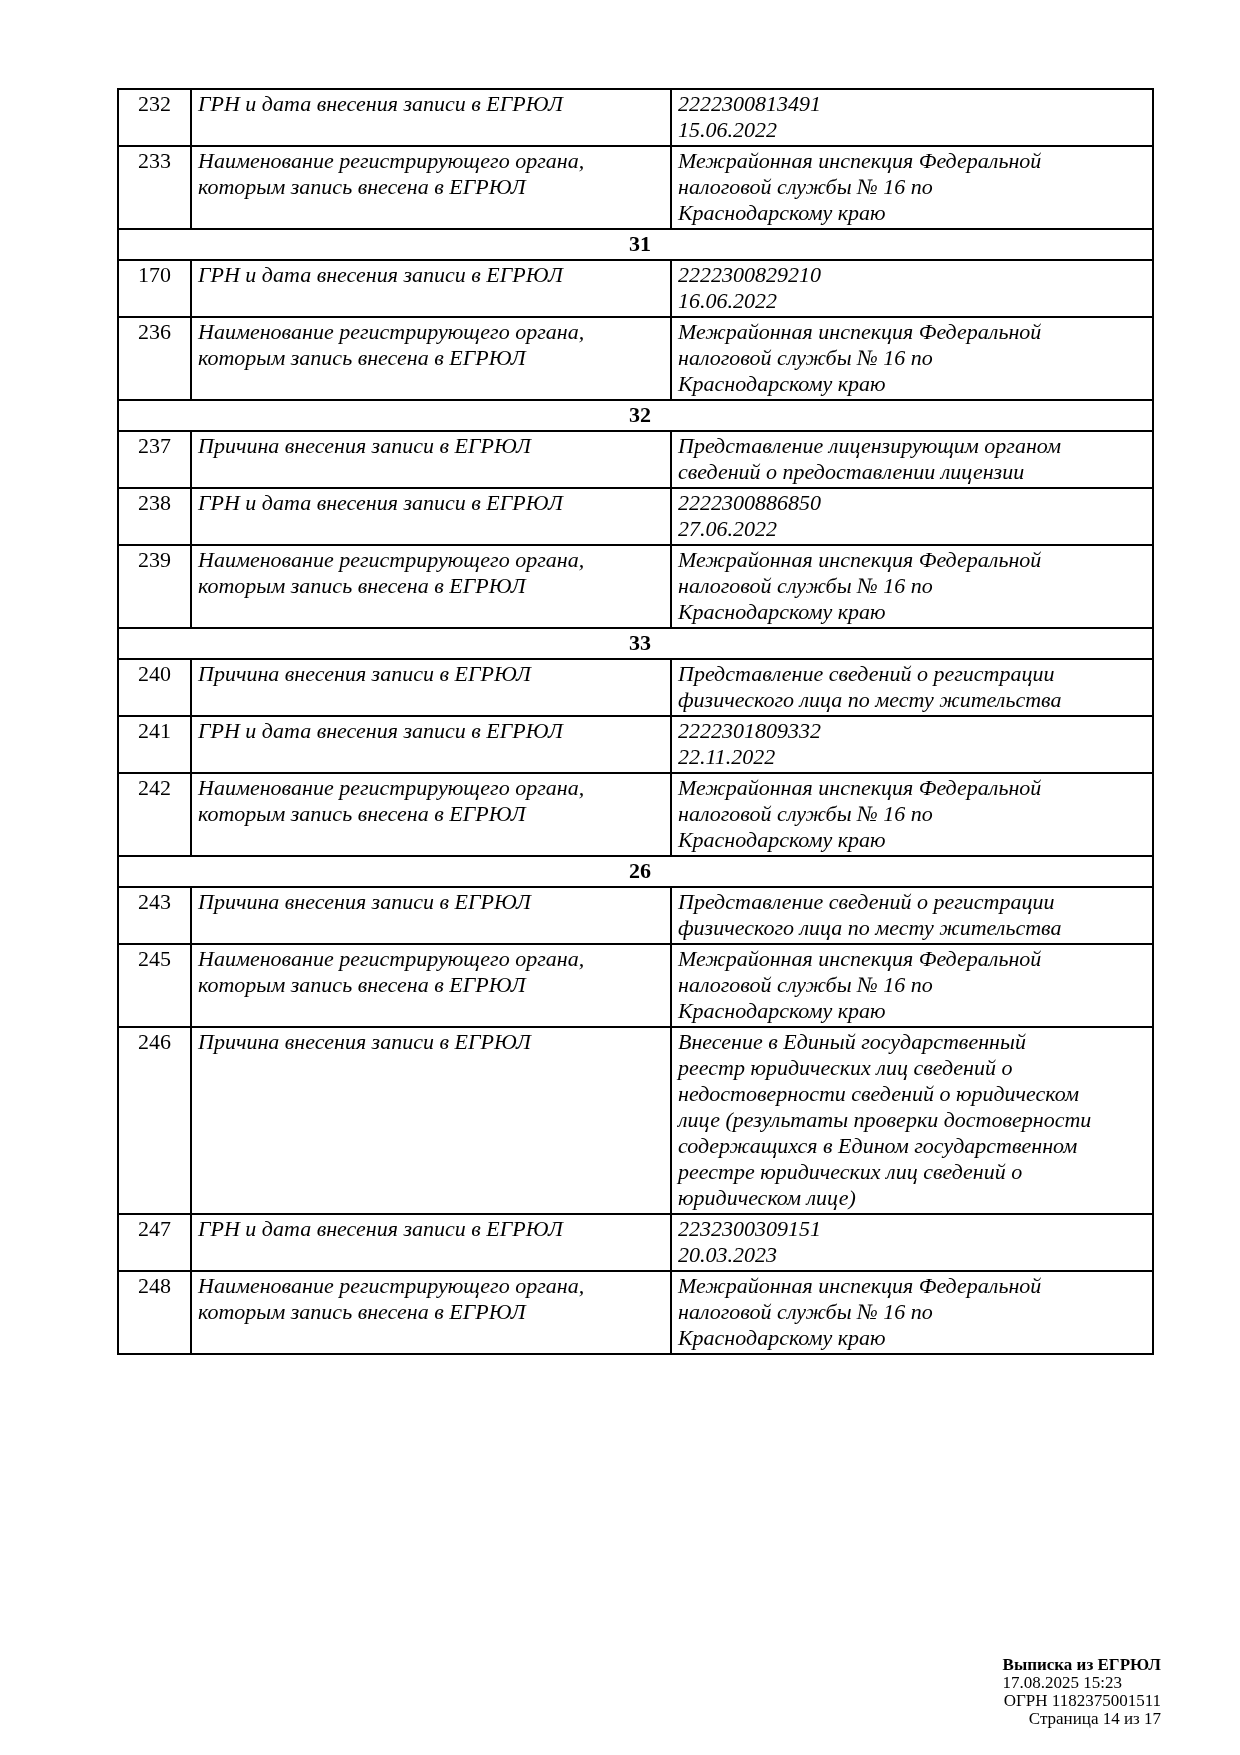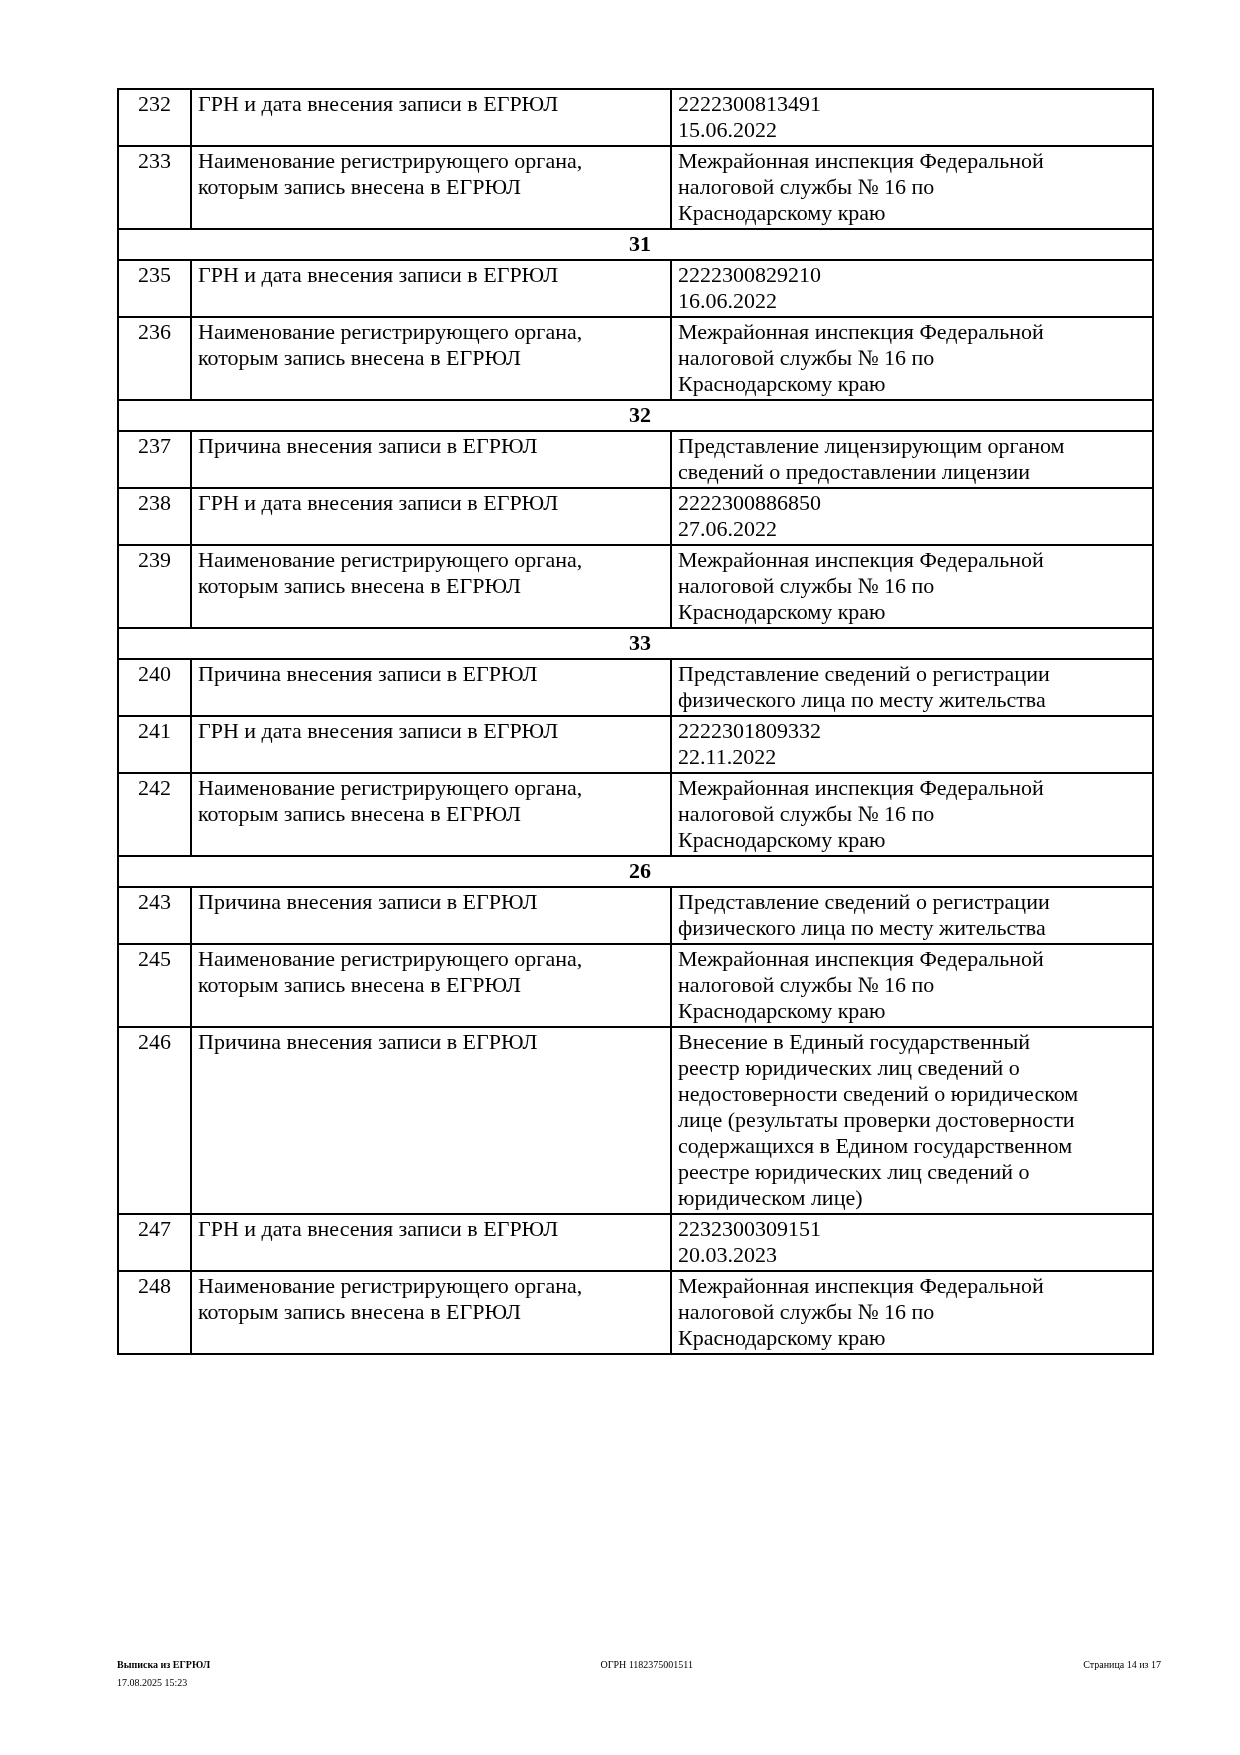--- a/index.html
+++ b/index.html
@@ -36,37 +36,40 @@
   }
   table.registry td.num {
     text-align: center;
     padding-left: 0;
     padding-right: 0;
     border-radius: 12px;
   }
   table.registry td.label,
   table.registry td.value {
     white-space: pre-line;
+    font-style: italic;
   }
   table.registry tr.section-row td {
     text-align: center;
     font-weight: bold;
     padding-top: 1px;
     padding-bottom: 2px;
     padding-left: 15px;
   }
   .footer {
     position: absolute;
     left: 117px;
     top: 1656px;
     width: 1044px;
     display: flex;
     justify-content: space-between;
-    font-size: 10px;
+    align-items: flex-end;
+    font-size: 17px;
     line-height: 18px;
+    flex-direction: column;
   }
   .footer .doc-title {
     font-weight: bold;
   }
   .footer .left-block { text-align: left; }
   .footer .center-block { text-align: center; }
   .footer .right-block { text-align: right; }
 </style>
 </head>
 <body>
@@ -90,21 +93,21 @@
           <td class="label">Наименование регистрирующего органа,
 которым запись внесена в ЕГРЮЛ</td>
           <td class="value">Межрайонная инспекция Федеральной
 налоговой службы № 16 по
 Краснодарскому краю</td>
         </tr>
         <tr class="section-row">
           <td colspan="3">31</td>
         </tr>
         <tr class="data-row">
-          <td class="num">235</td>
+          <td class="num">170</td>
           <td class="label">ГРН и дата внесения записи в ЕГРЮЛ</td>
           <td class="value">2222300829210
 16.06.2022</td>
         </tr>
         <tr class="data-row">
           <td class="num">236</td>
           <td class="label">Наименование регистрирующего органа,
 которым запись внесена в ЕГРЮЛ</td>
           <td class="value">Межрайонная инспекция Федеральной
 налоговой службы № 16 по

